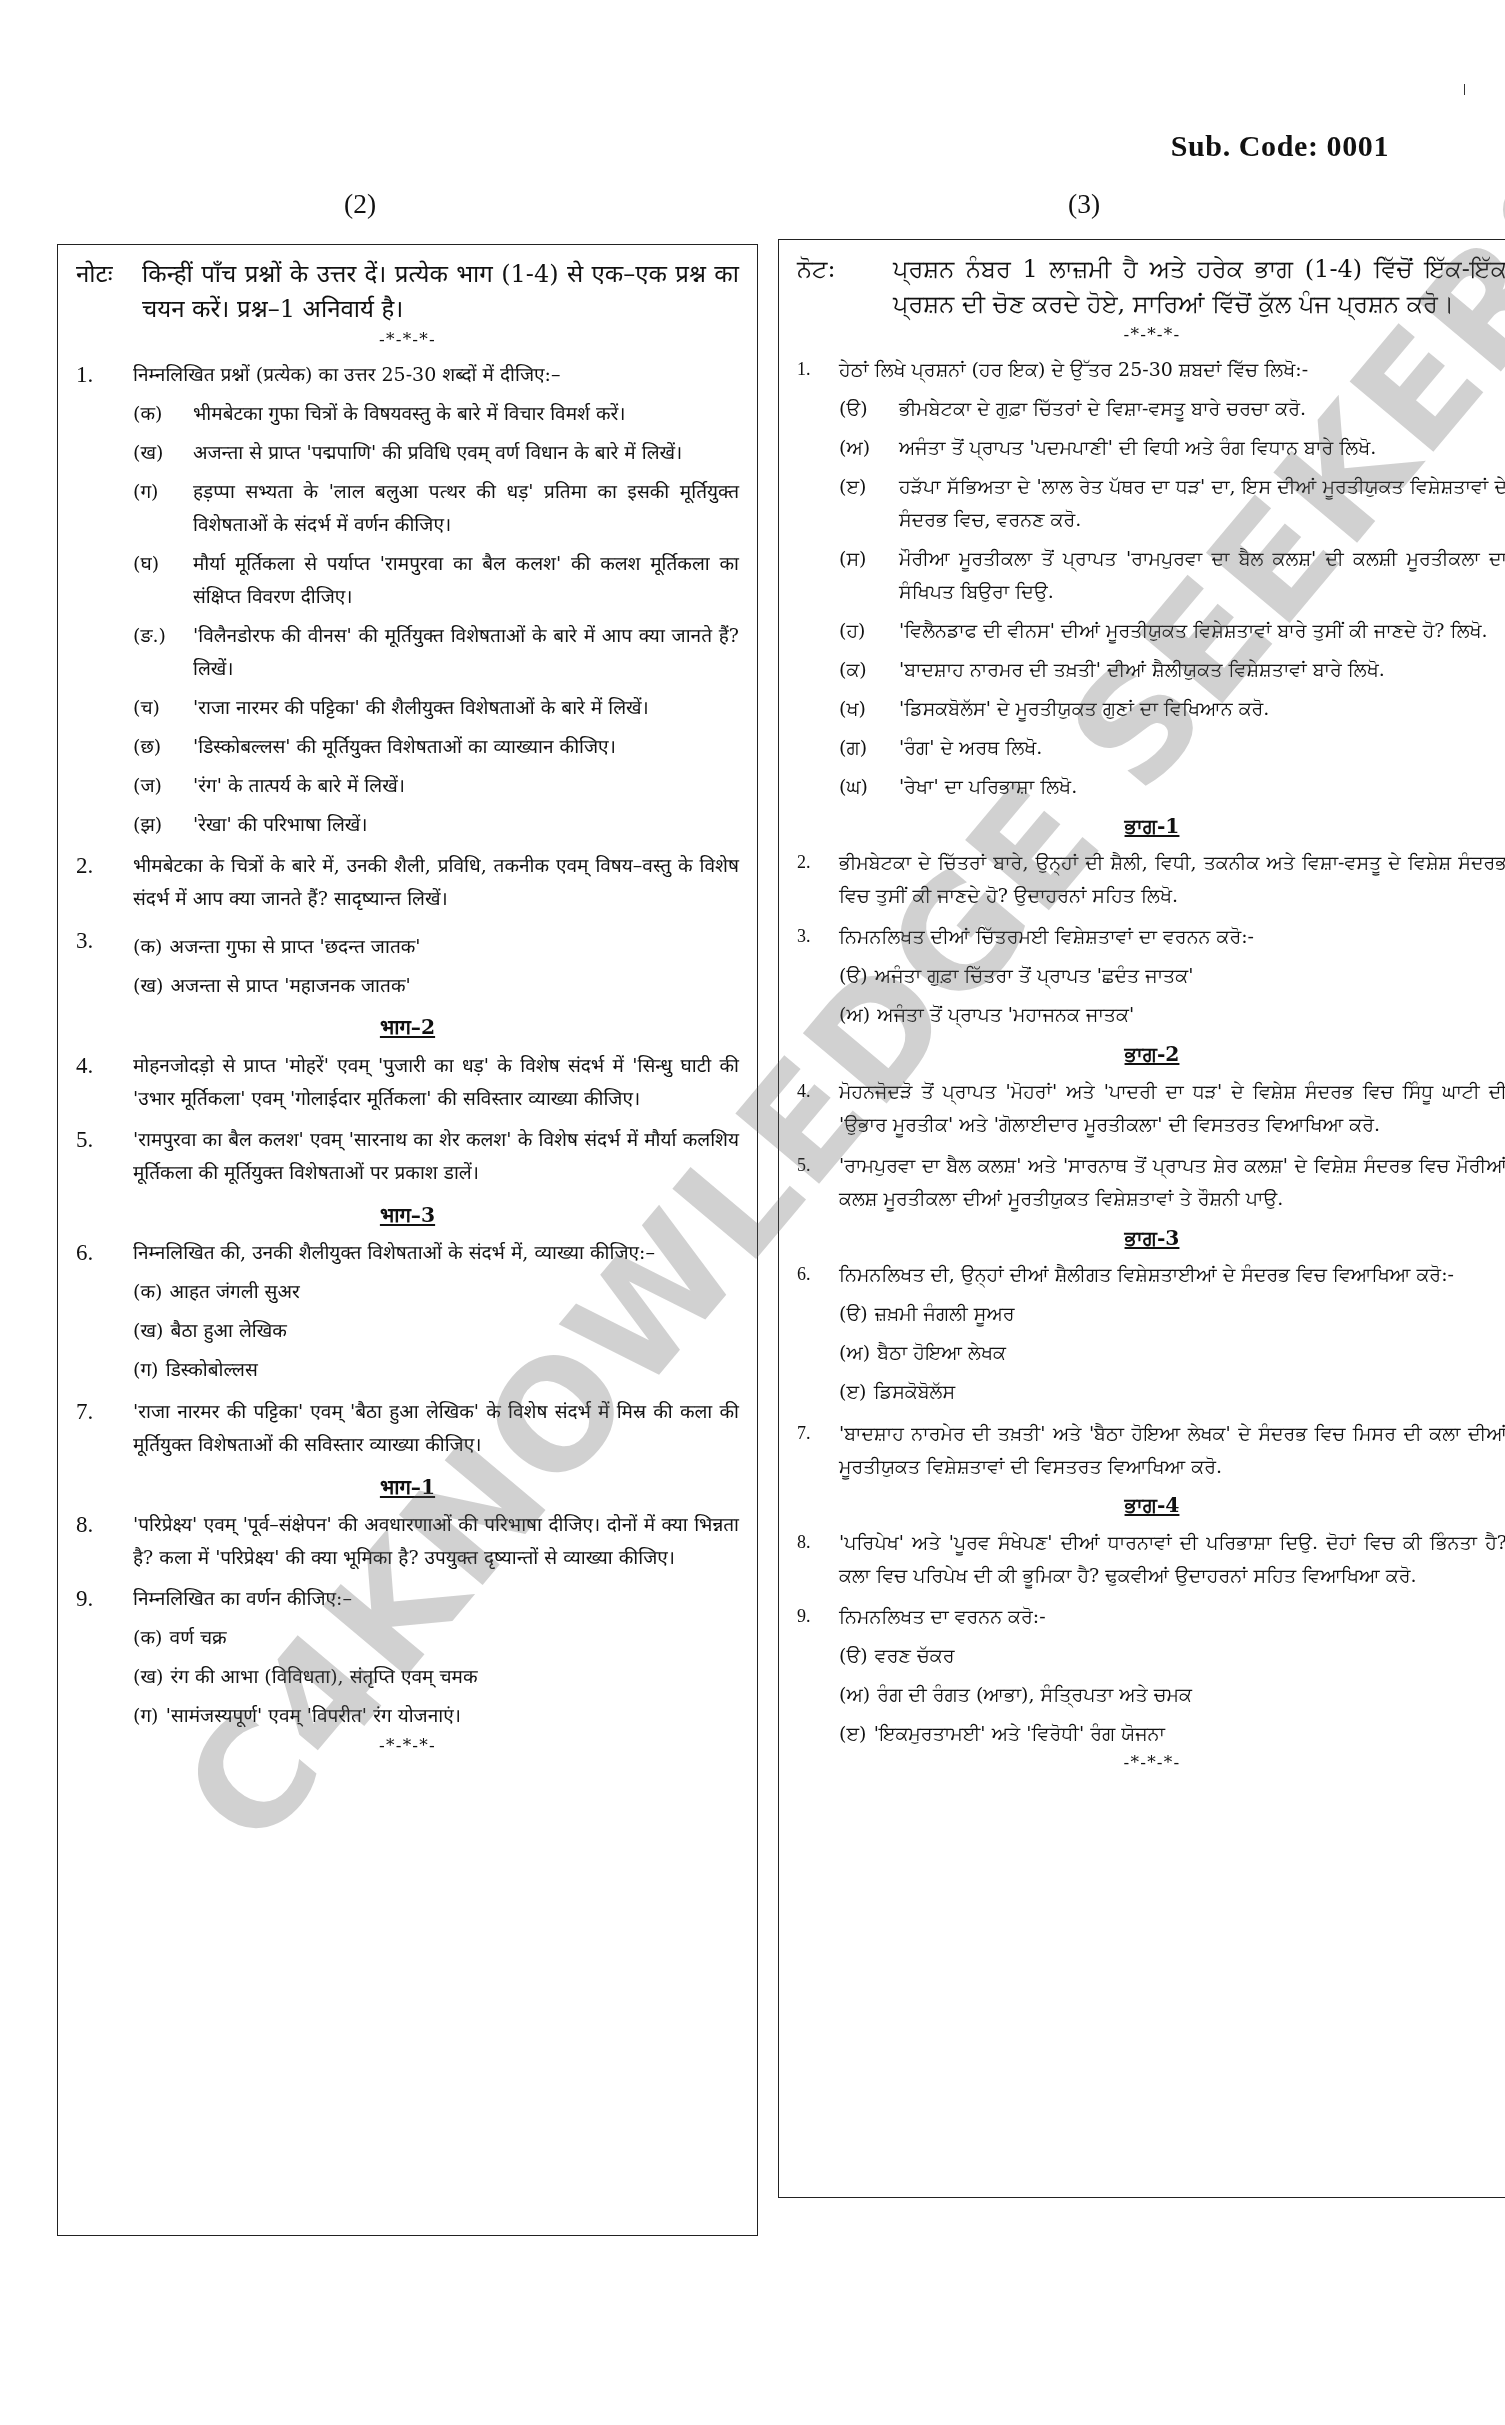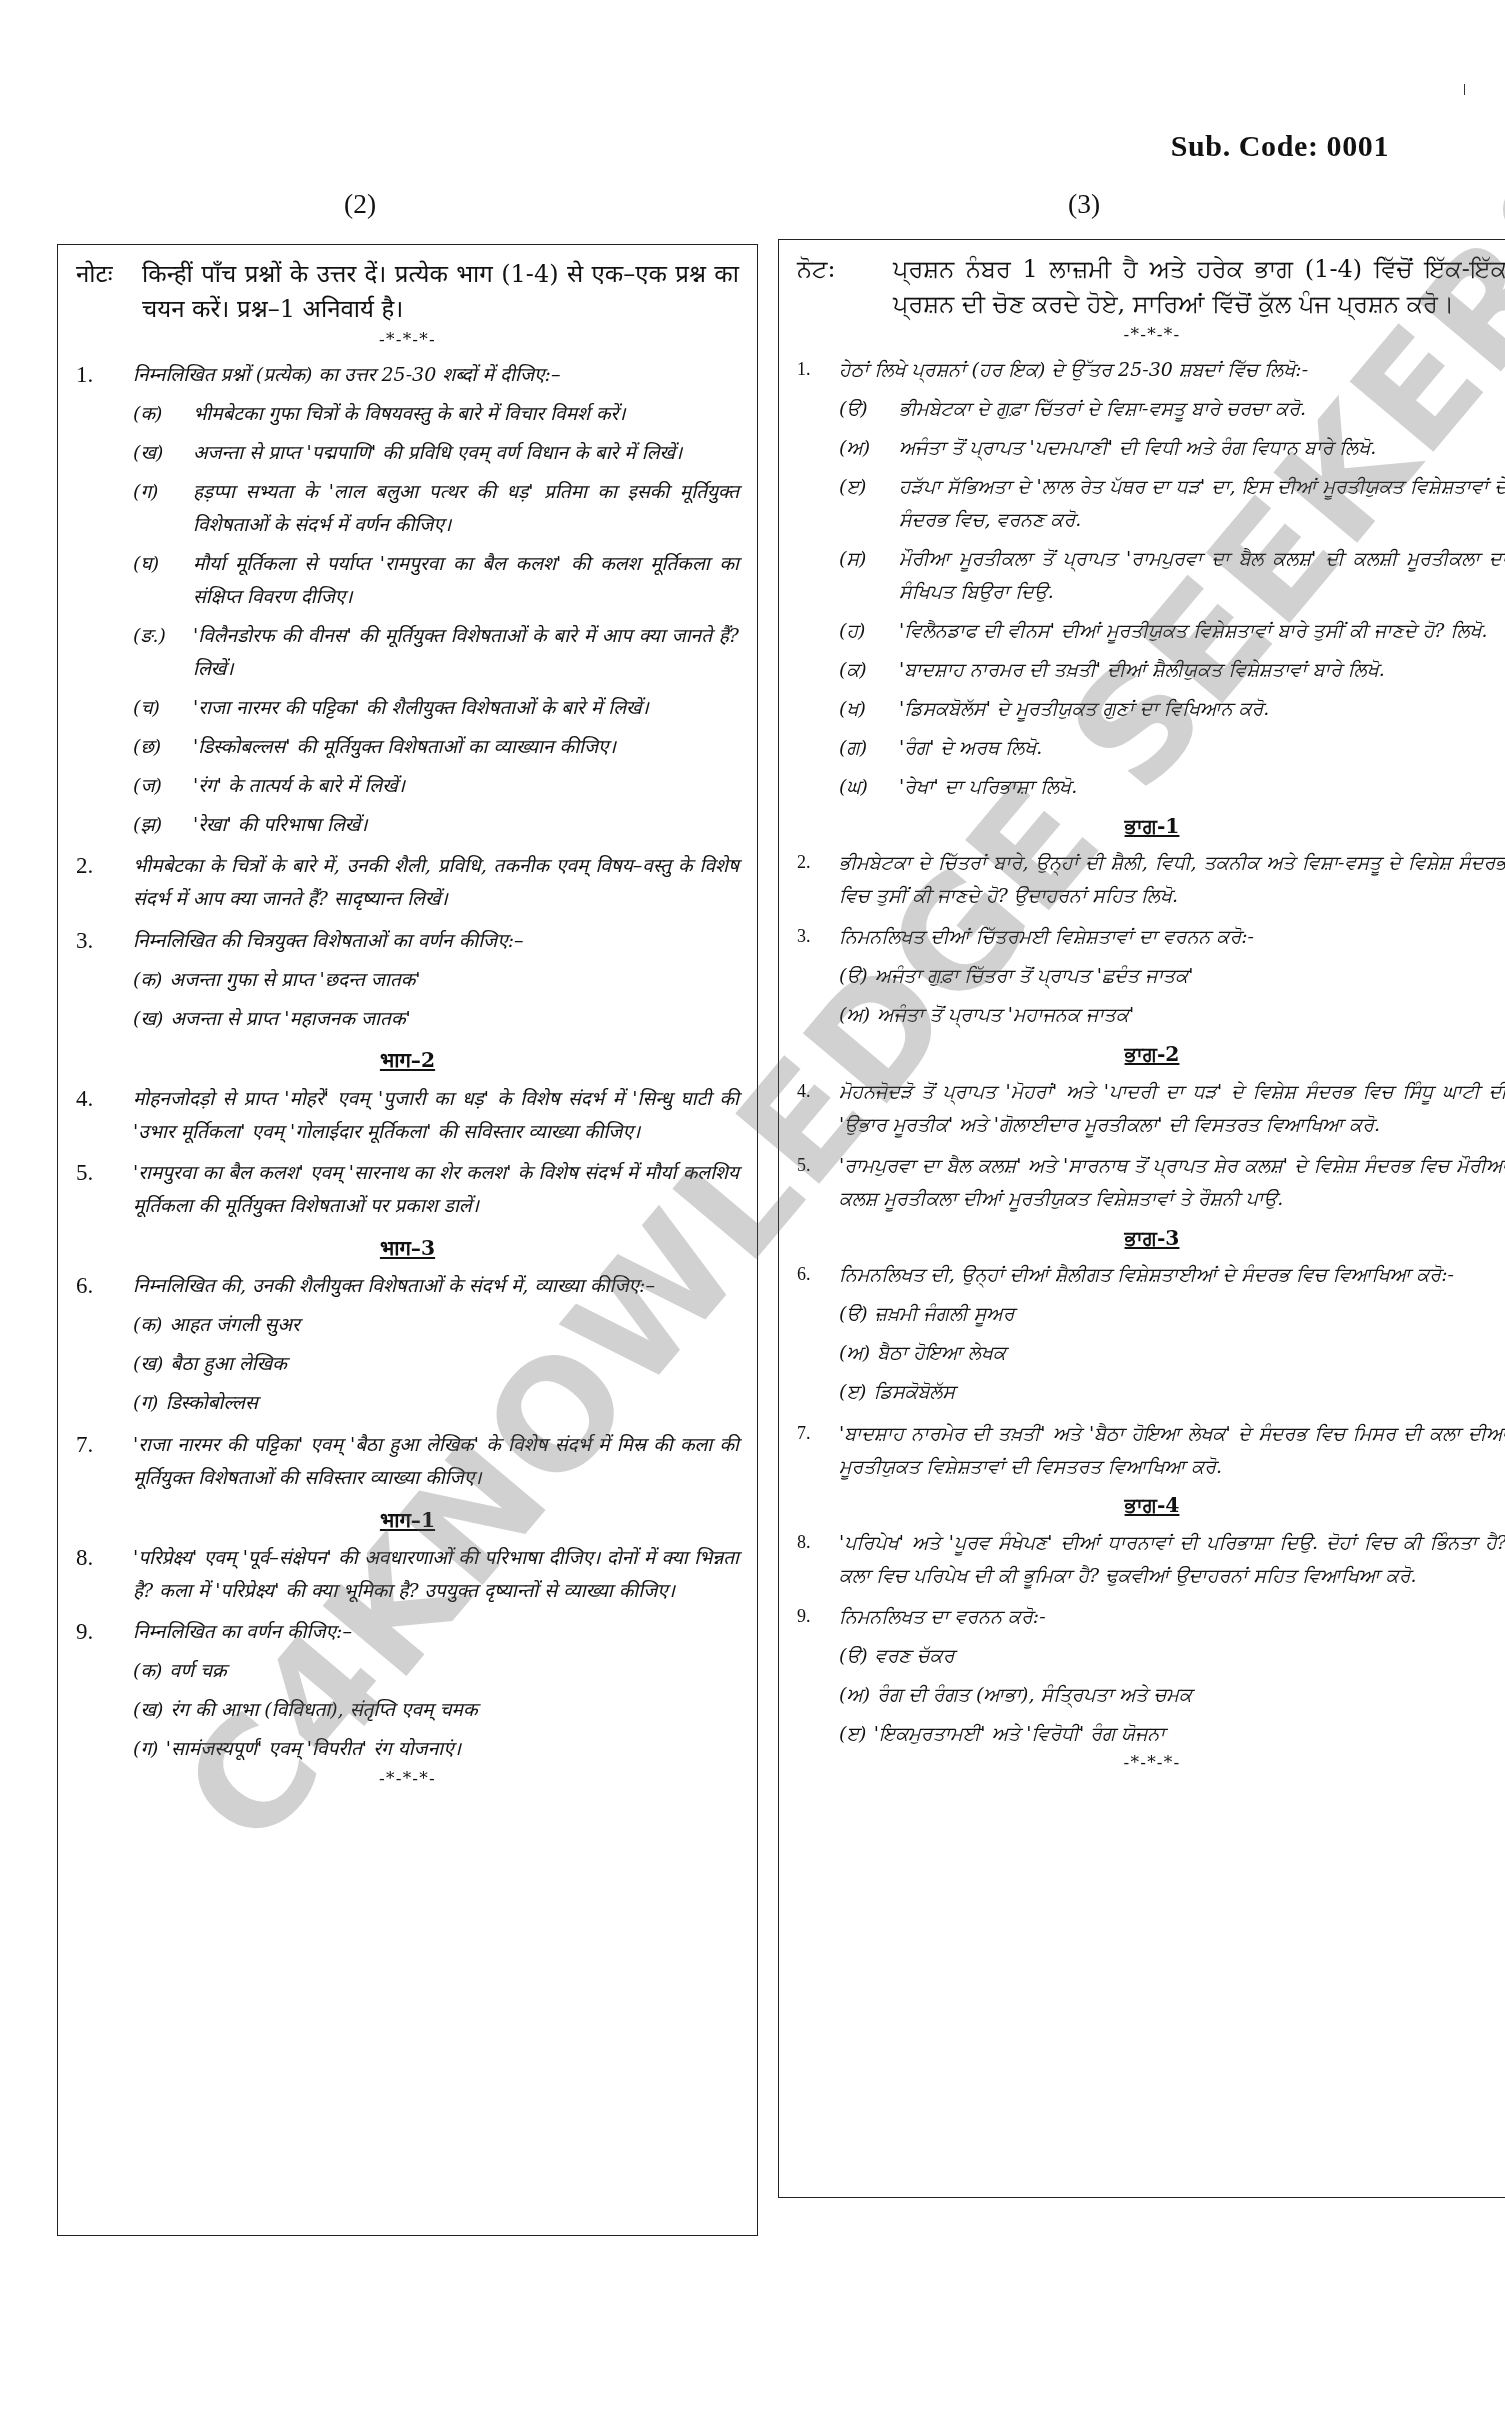--- a/index.html
+++ b/index.html
@@ -26,21 +26,21 @@
   .col.hindi { left: 57px; top: 244px; width: 701px; height: 1992px; }
   .col.punjabi { left: 778px; top: 239px; width: 748px; height: 1959px; }
   .note { display: flex; font-size: 24px; line-height: 35px; }
   .note .lbl { flex: 0 0 66px; }
   .note .txt { flex: 1; text-align: justify; }
   .punjabi .note .lbl { flex: 0 0 96px; }
   .sep { text-align: center; font-size: 17px; margin: 2.4px 0 8.4px; letter-spacing: 1.2px; }
   .q { display: flex; font-size: 19px; line-height: 33px; margin-top: 8.4px; }
   .q .num { flex: 0 0 57px; font-family: "Liberation Serif", serif; font-size: 23px; }
   .punjabi .q .num { flex: 0 0 42px; font-size: 18px; }
-  .q .body { flex: 1; text-align: justify; font-style: italic; }
+  .q .body { flex: 1; text-align: justify; }
   .sub { display: flex; margin-top: 6px; }
   .sub .lbl { flex: 0 0 60px; }
   .sub .txt { flex: 1; }
   .sub.inline .lbl { flex: 0 0 auto; margin-right: 7.2px; }
   .part { text-align: center; font-size: 20.3px; margin-top: 10.8px; }
   .part span { text-decoration: underline; font-weight: bold; }
   .watermark {
     position: absolute; left: 150px; top: 1765px;
     transform: rotate(-50deg); transform-origin: left top;
     font-family: "DejaVu Sans", sans-serif; font-weight: bold;
@@ -107,21 +107,20 @@
     </div>
   </div>
 
   <div class="q">
     <div class="num">2.</div>
       <div class="body">भीमबेटका के चित्रों के बारे में, उनकी शैली, प्रविधि, तकनीक एवम् विषय–वस्तु के विशेष संदर्भ में आप क्या जानते हैं? सादृष्यान्त लिखें।</div>
   </div>
   <div class="q">
     <div class="num">3.</div>
     <div class="body">
-      <div>निम्नलिखित की चित्रयुक्त विशेषताओं का वर्णन कीजिए:–</div>
       <div class="sub inline">
           <span class="lbl">(क)</span>
           <span class="txt">अजन्ता गुफा से प्राप्त 'छदन्त जातक'</span>
         </div>
       <div class="sub inline">
           <span class="lbl">(ख)</span>
           <span class="txt">अजन्ता से प्राप्त 'महाजनक जातक'</span>
         </div>
     </div>
   </div>

